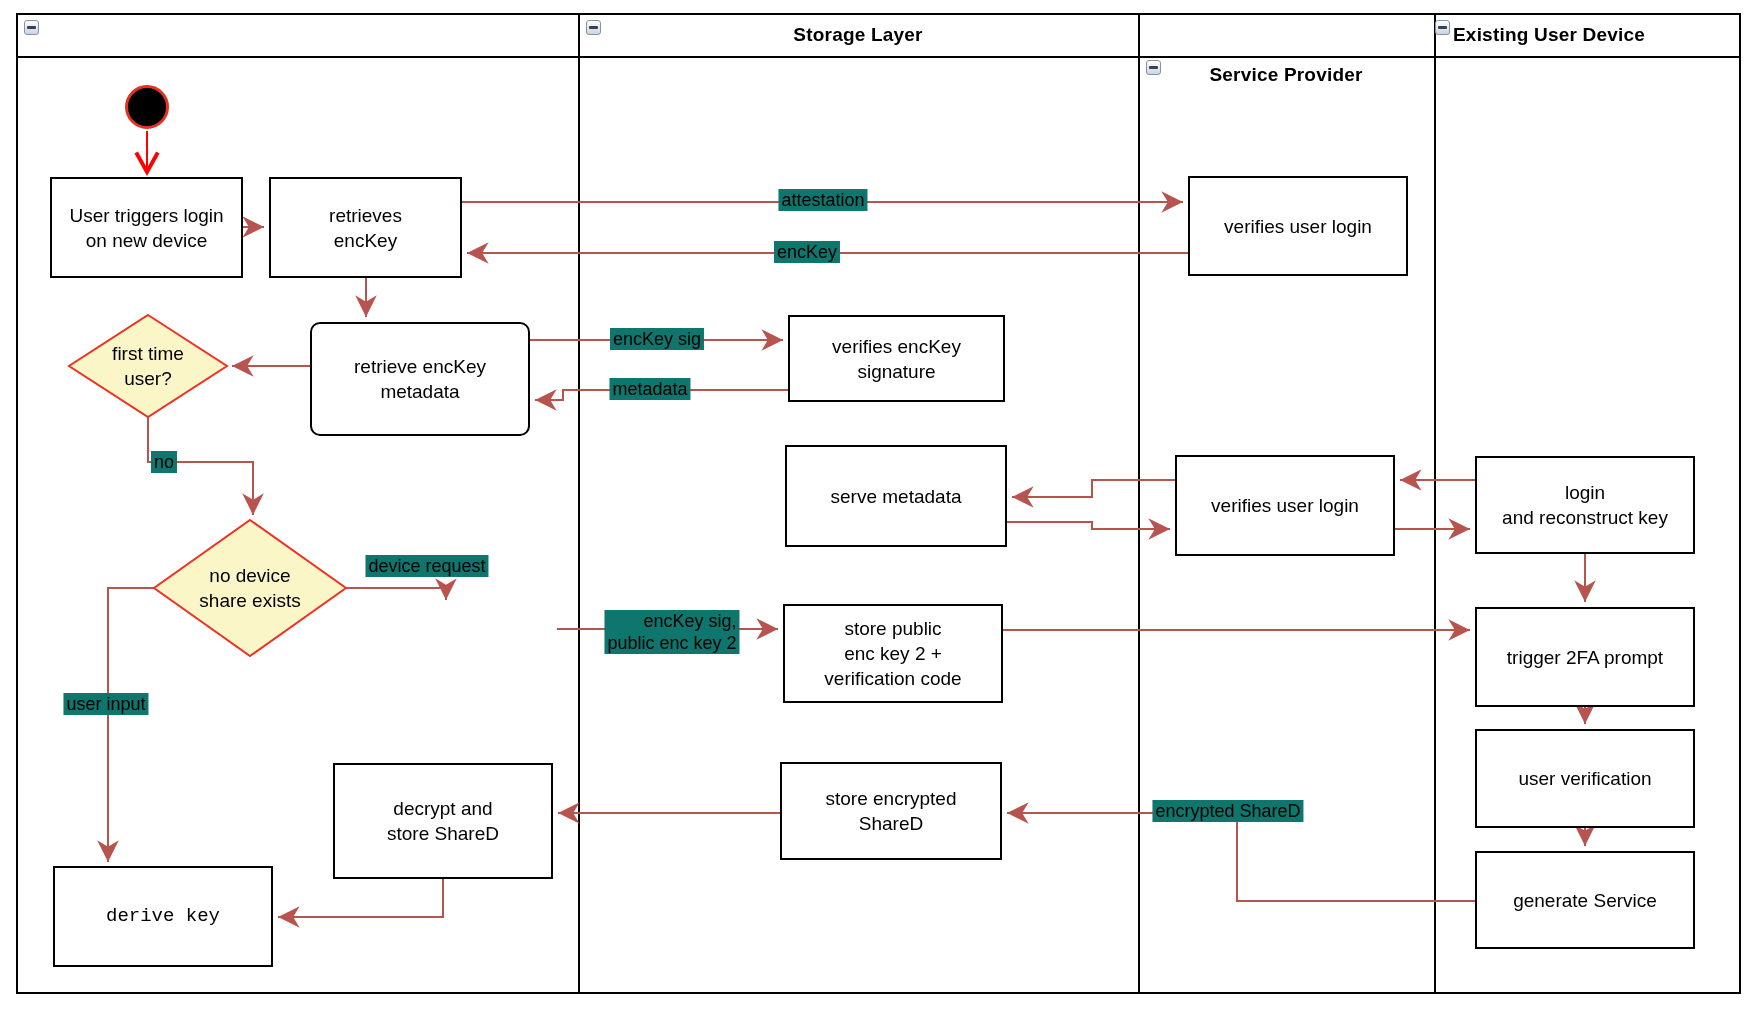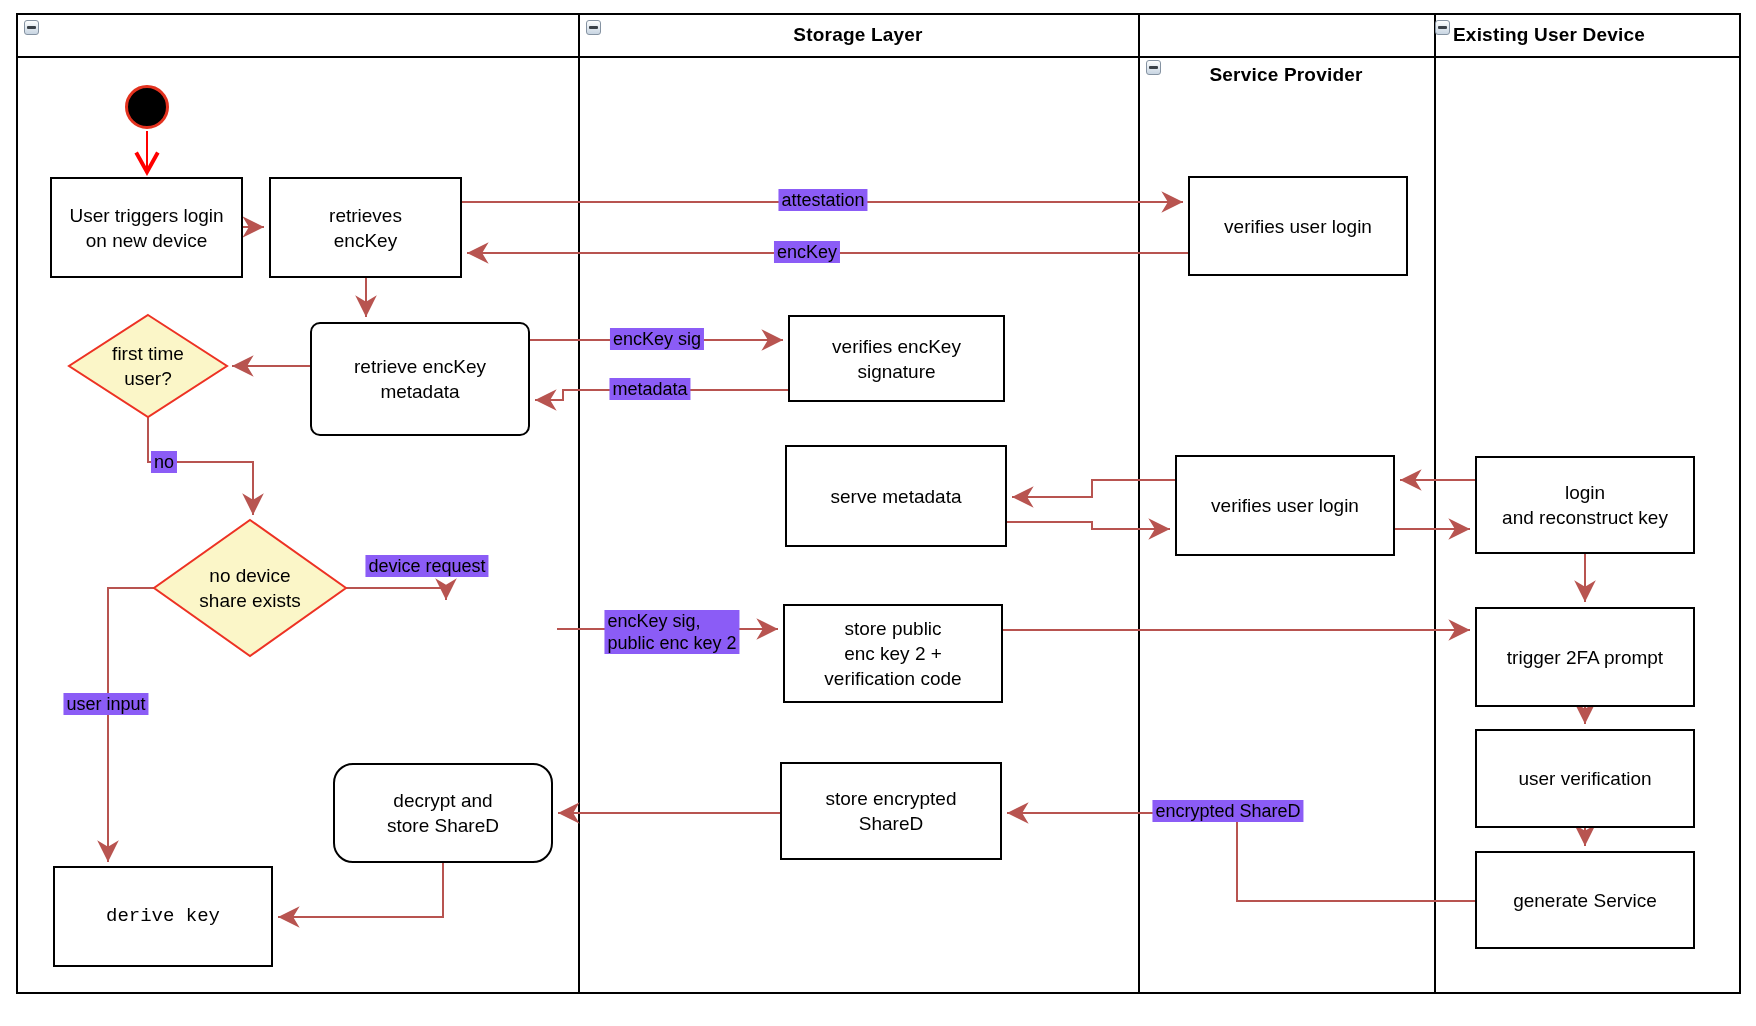--- a/index.html
+++ b/index.html
@@ -17,22 +17,22 @@
   .collapse .minus{position:absolute;left:2px;right:2px;top:5px;height:3px;background:#3A4148;border-radius:1px;}
   .lane-header.left .collapse{left:1px;}
   svg.connectors{position:absolute;left:0;top:0;z-index:2;}
   .node{position:absolute;box-sizing:border-box;background:#fff;border:2px solid #000;
     display:flex;align-items:center;justify-content:center;text-align:center;
     font-size:19px;line-height:25px;white-space:pre-line;z-index:4;color:#000;}
   .start{position:absolute;background:#000;border:3px solid #E3321F;border-radius:50%;
     z-index:4;box-sizing:border-box;}
   .decision-label{position:absolute;transform:translate(-50%,-50%);text-align:center;
     font-size:19px;line-height:25px;white-space:pre;z-index:4;color:#000;}
-  .elabel{position:absolute;transform:translate(-50%,-50%);background:#8b5cf6;padding:0 3px;
-    text-align:left;font-size:18px;line-height:22px;white-space:pre;z-index:3;color:#000;}
+  .elabel{position:absolute;transform:translate(-50%,-50%);background:#0f766e;padding:0 3px;
+    text-align:right;font-size:18px;line-height:22px;white-space:pre;z-index:3;color:#000;}
 </style>
 </head>
 <body>
 
 <div id="stage">
     <div class="frame" style="left: 16px; top: 13px; width: 1725px; height: 981px;"></div>
     <div class="hline" style="left: 16px; top: 56px; width: 1725px;"></div>
     <div class="lane-header" style="left: 16px; top: 13px; width: 562px; height: 43px;">
       <div class="collapse">
         <div class="minus"></div>
@@ -108,21 +108,21 @@
     <div class="node" style="left: 50px; top: 177px; width: 193px; height: 101px;">User triggers login
 on new device</div>
     <div class="node" style="left: 269px; top: 177px; width: 193px; height: 101px;">retrieves
 encKey</div>
     <div class="node" style="left: 310px; top: 322px; width: 220px; height: 114px; border-radius: 10px;">retrieve encKey
 metadata</div>
     <div class="decision-label" style="left: 148px; top: 366px;">first time
 user?</div>
     <div class="decision-label" style="left: 250px; top: 588px;">no device
 share exists</div>
-    <div class="node" style="left: 333px; top: 763px; width: 220px; height: 100px; border-radius: 20px;">decrypt and
+    <div class="node" style="left: 333px; top: 763px; width: 220px; height: 116px;">decrypt and
 store ShareD</div>
     <div class="node" style="left: 53px; top: 866px; width: 220px; height: 101px; font-family: Liberation Mono, monospace;">derive key</div>
     <div class="node" style="left: 788px; top: 315px; width: 217px; height: 87px;">verifies encKey
 signature</div>
     <div class="node" style="left: 785px; top: 445px; width: 222px; height: 102px;">serve metadata</div>
     <div class="node" style="left: 783px; top: 604px; width: 220px; height: 99px;">store public
 enc key 2 +
 verification code</div>
     <div class="node" style="left: 780px; top: 762px; width: 222px; height: 98px;">store encrypted
 ShareD</div>

